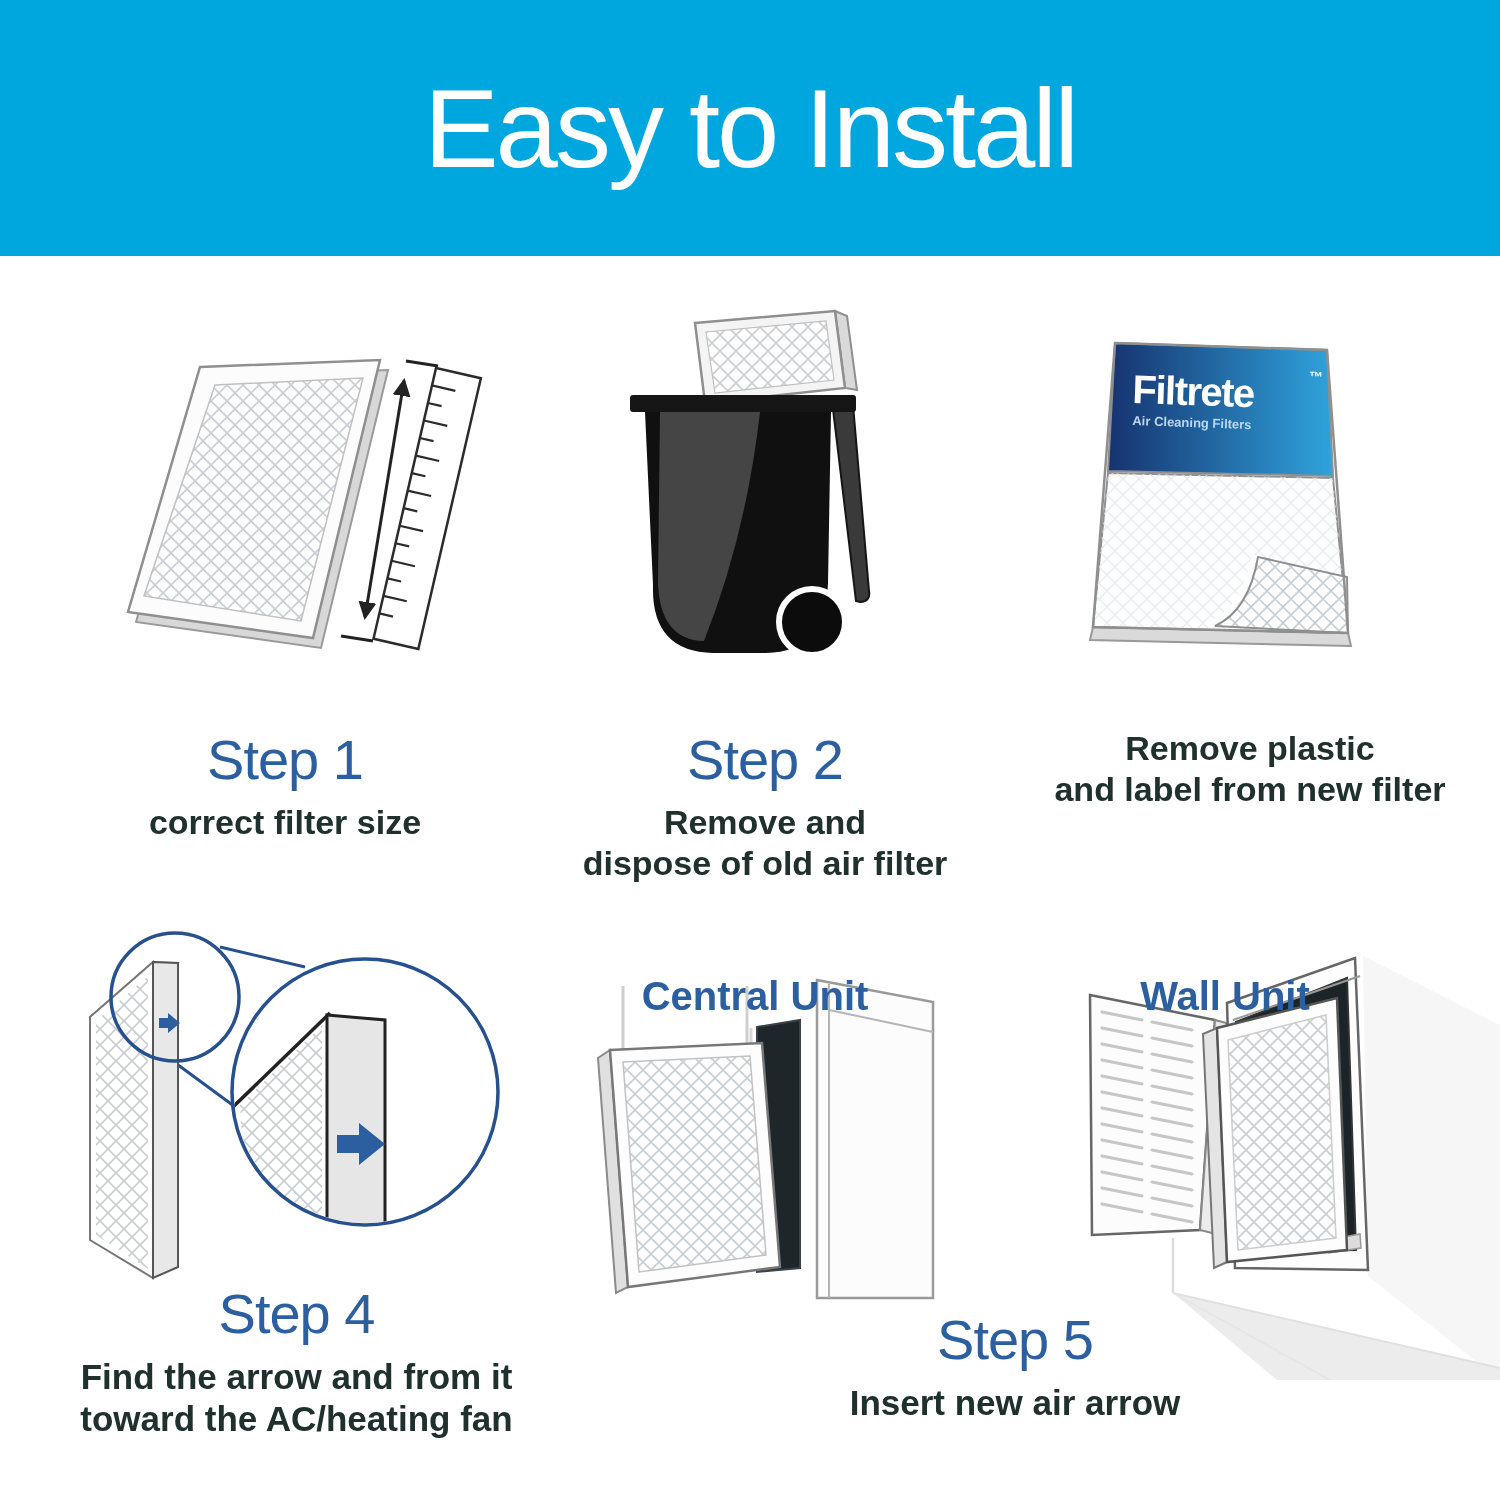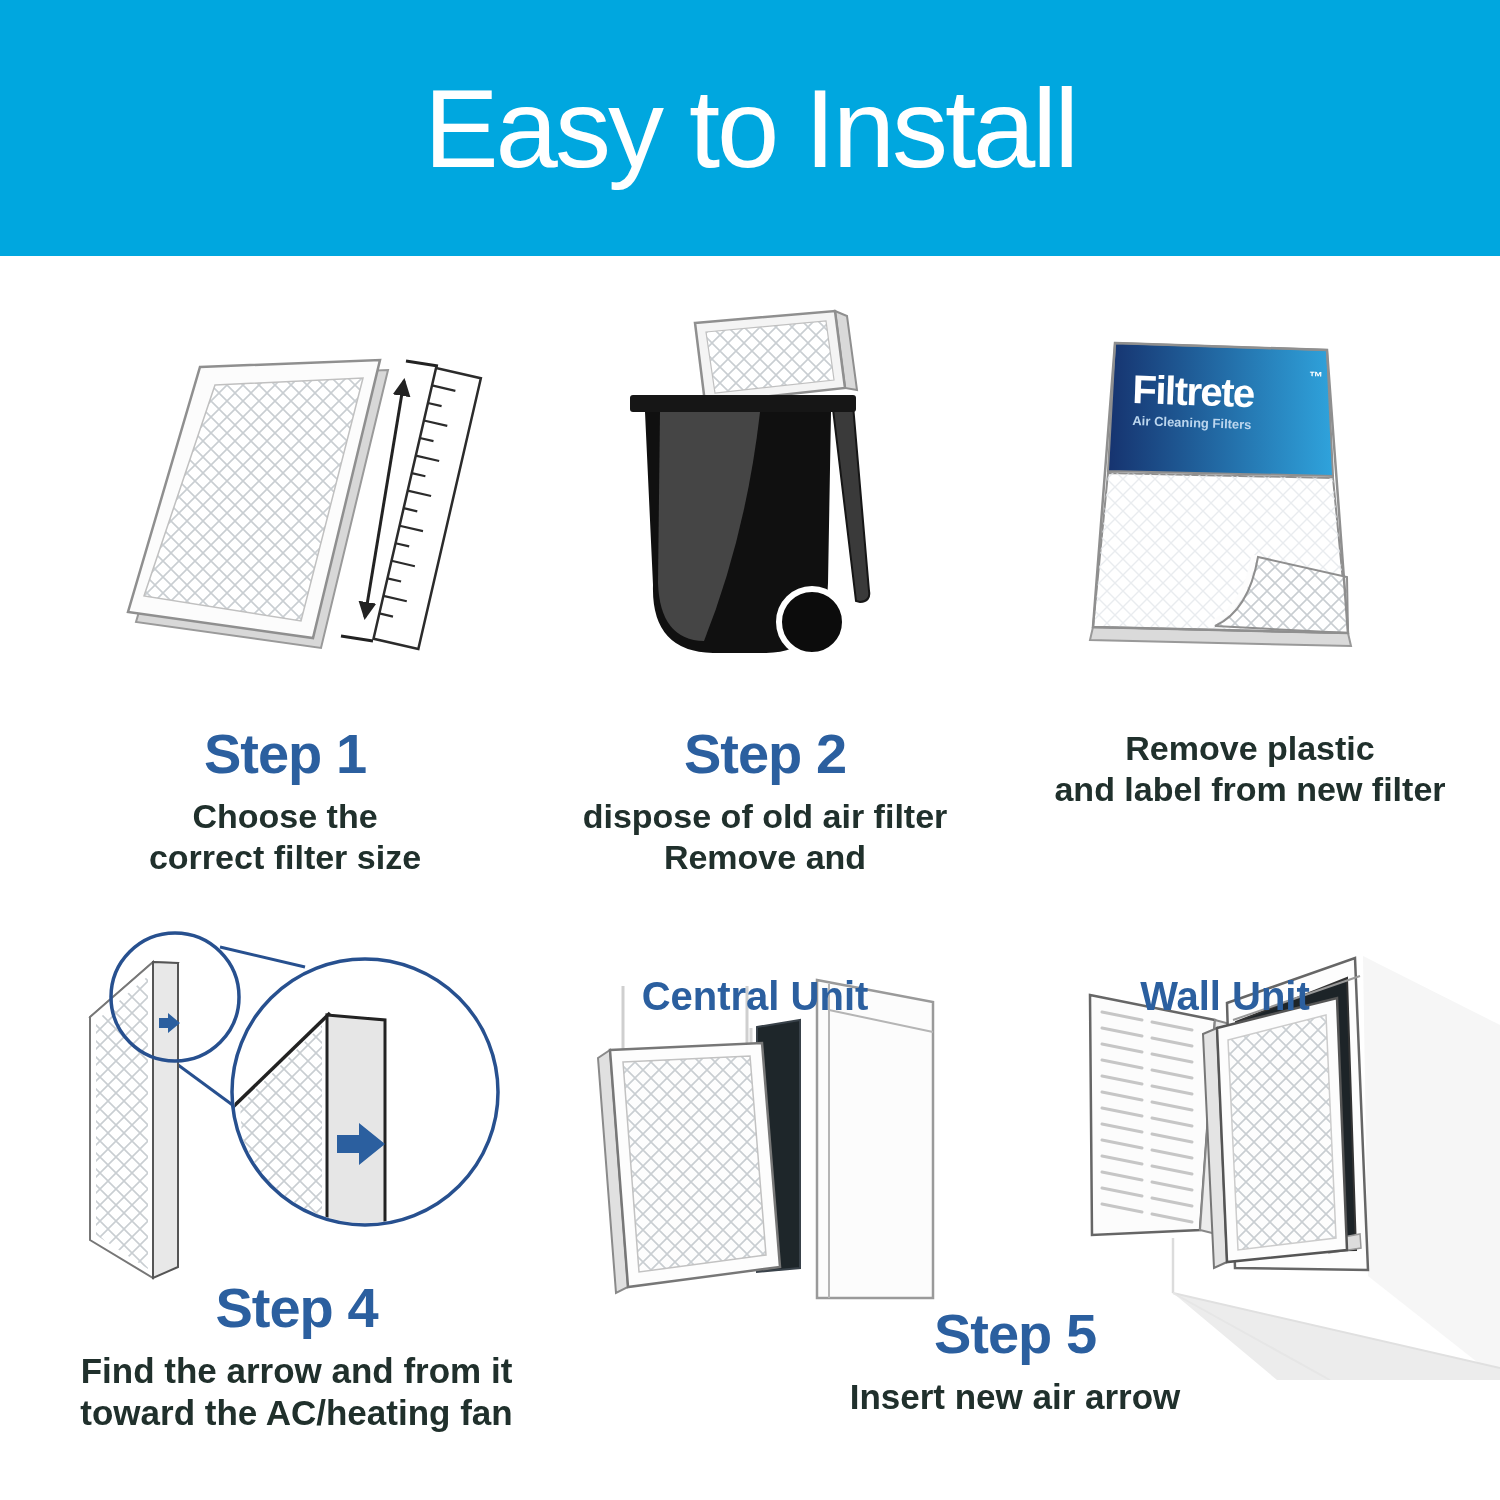--- a/index.html
+++ b/index.html
@@ -3,21 +3,21 @@
 <meta charset="utf-8">
 <style>
   html,body{margin:0;padding:0;background:#ffffff;}
   .canvas{position:relative;width:1500px;height:1500px;background:#ffffff;
           font-family:"Liberation Sans",sans-serif;overflow:hidden;}
   .banner{position:absolute;left:0;top:0;width:1500px;height:256px;
           background:var(--banner-cyan,#00a7df);display:flex;align-items:center;justify-content:center;}
   .banner h1{margin:14px;color:#ffffff;font-size:112px;font-weight:normal;letter-spacing:-3px;}
   .illus{position:absolute;z-index:1;}
   .step-block{position:absolute;text-align:center;z-index:3;}
-  .step-label{margin:3px;font-size:56px;font-weight:bold;letter-spacing:-1px;
+  .step-label{margin:9px;font-size:56px;font-weight:normal;letter-spacing:-1px;
               color:var(--step-blue,#2b5f9f);}
   .step-caption{margin:10px 0 0 0;font-size:34px;font-weight:bold;line-height:1.2;
                 color:var(--caption-dark,#20302c);}
   .step-caption span{display:block;}
   .row2 .step-caption{font-size:35px;}
   .unit-label{position:absolute;text-align:center;z-index:3;font-size:40px;font-weight:bold;
               color:var(--step-blue,#2b5f9f);margin-top:48px;}
   svg text{font-family:"Liberation Sans",sans-serif;font-weight:bold;}
 </style>
 </head>
@@ -166,30 +166,29 @@
     <g>
       <polygon points="173,84 187,78 197,312 184,318" fill="#e4e4e4" stroke="#777" stroke-width="2"></polygon>
       <polygon points="187,78 307,48 317,300 197,312" fill="#fdfdfd" stroke="#555" stroke-width="2.5"></polygon>
       <polygon points="198,90 296,65 306,288 208,300" fill="url(#mesh)" stroke="#cccccc" stroke-width="1.5"></polygon>
     </g>
   </svg>
 
   <div class="step-block" style="left:40px;top:718px;width:490px">
     <h2 class="step-label">Step 1</h2>
     <p class="step-caption">
-      <span>Choose the</span>
       <span>correct filter size</span>
     </p>
   </div>
 
   <div class="step-block" style="left:525px;top:718px;width:480px">
     <h2 class="step-label">Step 2</h2>
     <p class="step-caption">
+      <span>Remove and</span>
       <span>dispose of old air filter</span>
-      <span>Remove and</span>
     </p>
   </div>
 
   <div class="step-block" style="left:1005px;top:718px;width:490px">
     <p class="step-caption">
       <span>Remove plastic</span>
       <span>and label from new filter</span>
     </p>
   </div>
 

